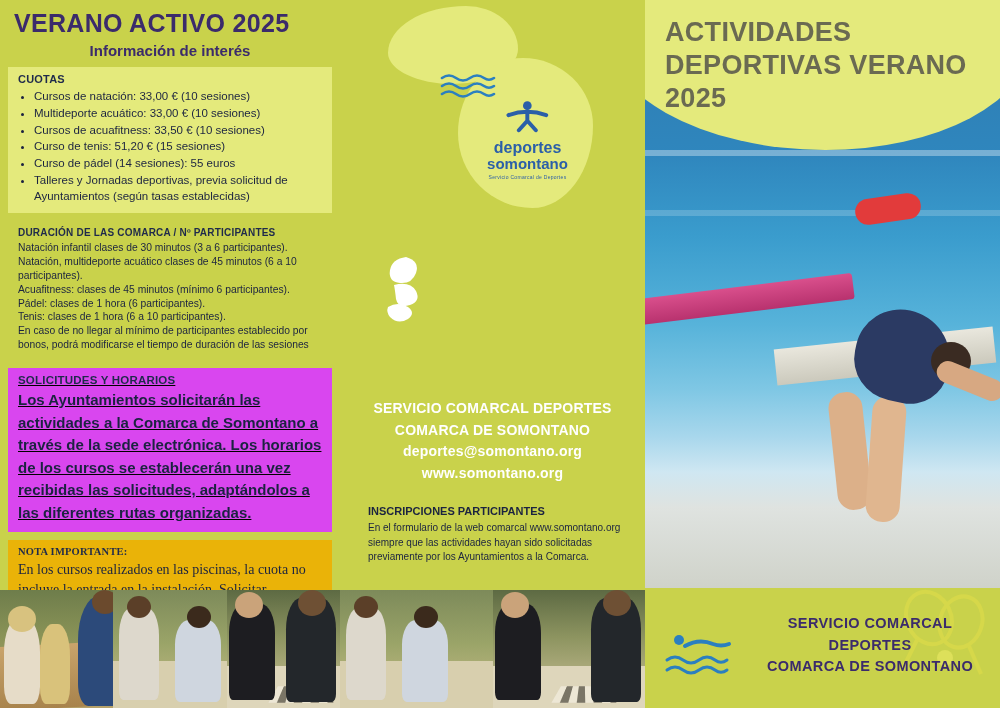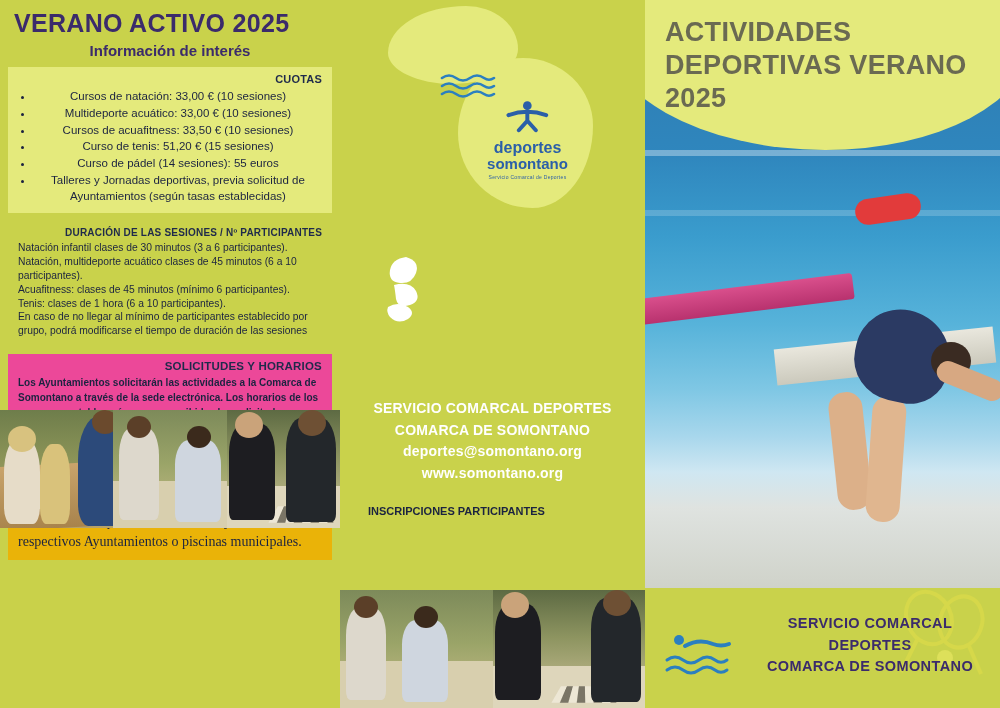--- a/index.html
+++ b/index.html
@@ -8,21 +8,21 @@
     font-family:"Liberation Sans",sans-serif;
     background:#c9d14a;
     overflow:hidden;
     position:relative;
   }
   .page{position:absolute;inset:0;display:flex;}
 
   
   .left{
     position:relative;
-    width:340px;height:528px;
+    width:340px;height:708px;
     background:#c9d24b;
     flex:0 0 340px;
   }
   .title-block{padding:10px 14px 0 14px;}
   .main-title{
     font-size:25px;font-weight:bold;color:#3b2b6b;
     letter-spacing:.3px;line-height:1.05;margin:0;
   }
   .sub-title{
     font-size:15px;font-weight:bold;color:#3b2b6b;
@@ -31,32 +31,31 @@
 
   .box{
     background:#e4ea7c;
     margin:8px 8px 0 8px;
     padding:6px 10px 8px 10px;
   }
   .box.plain{background:transparent;}
   .box h3{
     margin:0 0 3px 0;font-size:11px;font-weight:bold;color:#1f2a4b;
     letter-spacing:.2px;
-    text-align:right;
   }
   .box ul{margin:0;padding-left:16px;}
   .box li{
-    font-size:11.5px;color:#1b2340;line-height:1.45;text-align:center;
+    font-size:11.5px;color:#1b2340;line-height:1.45;
   }
   .box p{
     margin:0;font-size:10.3px;color:#1b2340;line-height:1.35;
   }
   .box.duration h3{font-size:10px;}
-  .box.solicit{background:#ec4899;}
-  .box.solicit p{font-weight:bold;font-size:10px;line-height:1.5;color:#1b2340;}
+  .box.solicit{background:#d946ef;text-decoration:underline;}
+  .box.solicit p{font-weight:bold;font-size:15px;line-height:1.5;color:#1b2340;}
   .box.solicit h3{font-size:11.5px;}
   .box.nota{background:#eab308;font-family:Liberation Serif, serif;}
   .box.nota h3{font-size:10.5px;}
   .box.nota p{font-size:14px;line-height:1.45;}
 
   .photos{
     position:absolute;left:0;bottom:0;width:340px;height:118px;
     display:flex;
   }
   .ph{flex:1;position:relative;overflow:hidden;}
@@ -240,26 +239,27 @@
         <li>Cursos de natación: 33,00 € (10 sesiones)</li>
         <li>Multideporte acuático: 33,00 € (10 sesiones)</li>
         <li>Cursos de acuafitness: 33,50 € (10 sesiones)</li>
         <li>Curso de tenis: 51,20 € (15 sesiones)</li>
         <li>Curso de pádel (14 sesiones): 55 euros</li>
         <li>Talleres y Jornadas deportivas, previa solicitud de Ayuntamientos  (según tasas establecidas)</li>
       </ul>
     </div>
 
     <div class="box plain duration">
-      <h3>DURACIÓN DE LAS SESIONES / Nº PARTICIPANTES</h3>
+      <h3>DURACIÓN DE LAS COMARCA / Nº PARTICIPANTES</h3>
       <p>Natación infantil clases de 30 minutos (3 a 6 participantes).</p>
       <p>Natación, multideporte acuático clases de 45 minutos (6 a 10 participantes).</p>
       <p>Acuafitness: clases de 45 minutos (mínimo 6 participantes).</p>
+      <p>Pádel: clases de 1 hora (6 participantes).</p>
       <p>Tenis: clases de 1 hora (6 a 10 participantes).</p>
-      <p>En caso de no llegar al mínimo de participantes establecido por grupo, podrá modificarse el tiempo de duración de las sesiones</p>
+      <p>En caso de no llegar al mínimo de participantes establecido por bonos, podrá modificarse el tiempo de duración de las sesiones</p>
     </div>
 
     <div class="box solicit">
       <h3>SOLICITUDES  Y HORARIOS</h3>
       <p>Los Ayuntamientos solicitarán las actividades a la Comarca de Somontano a través de la sede electrónica. Los horarios de los cursos se establecerán una vez recibidas las solicitudes, adaptándolos a las diferentes rutas organizadas.</p>
     </div>
 
     <div class="box nota">
       <h3>NOTA IMPORTANTE:</h3>
       <p>En los cursos realizados en las piscinas, la cuota no incluye la entrada en la instalación. Solicitar información de precios de los bonos y entradas en los respectivos Ayuntamientos o piscinas municipales.</p>
@@ -326,20 +326,21 @@
 
     <div class="contact">
       <div>SERVICIO COMARCAL DEPORTES</div>
       <div>COMARCA DE SOMONTANO</div>
       <div>deportes@somontano.org</div>
       <div>www.somontano.org</div>
     </div>
 
     <div class="inscrip">
       <h3>INSCRIPCIONES PARTICIPANTES</h3>
+      <p>En el formulario de la web comarcal www.somontano.org siempre que las actividades hayan sido solicitadas previamente por los Ayuntamientos a la Comarca.</p>
     </div>
 
     <div class="center-photos">
       <div class="ph ph2">
         <div class="tbl"></div>
           <div class="b1"></div>
           <div class="b1h"></div>
         <div class="b2"></div>
           <div class="b2h"></div>
       </div>

